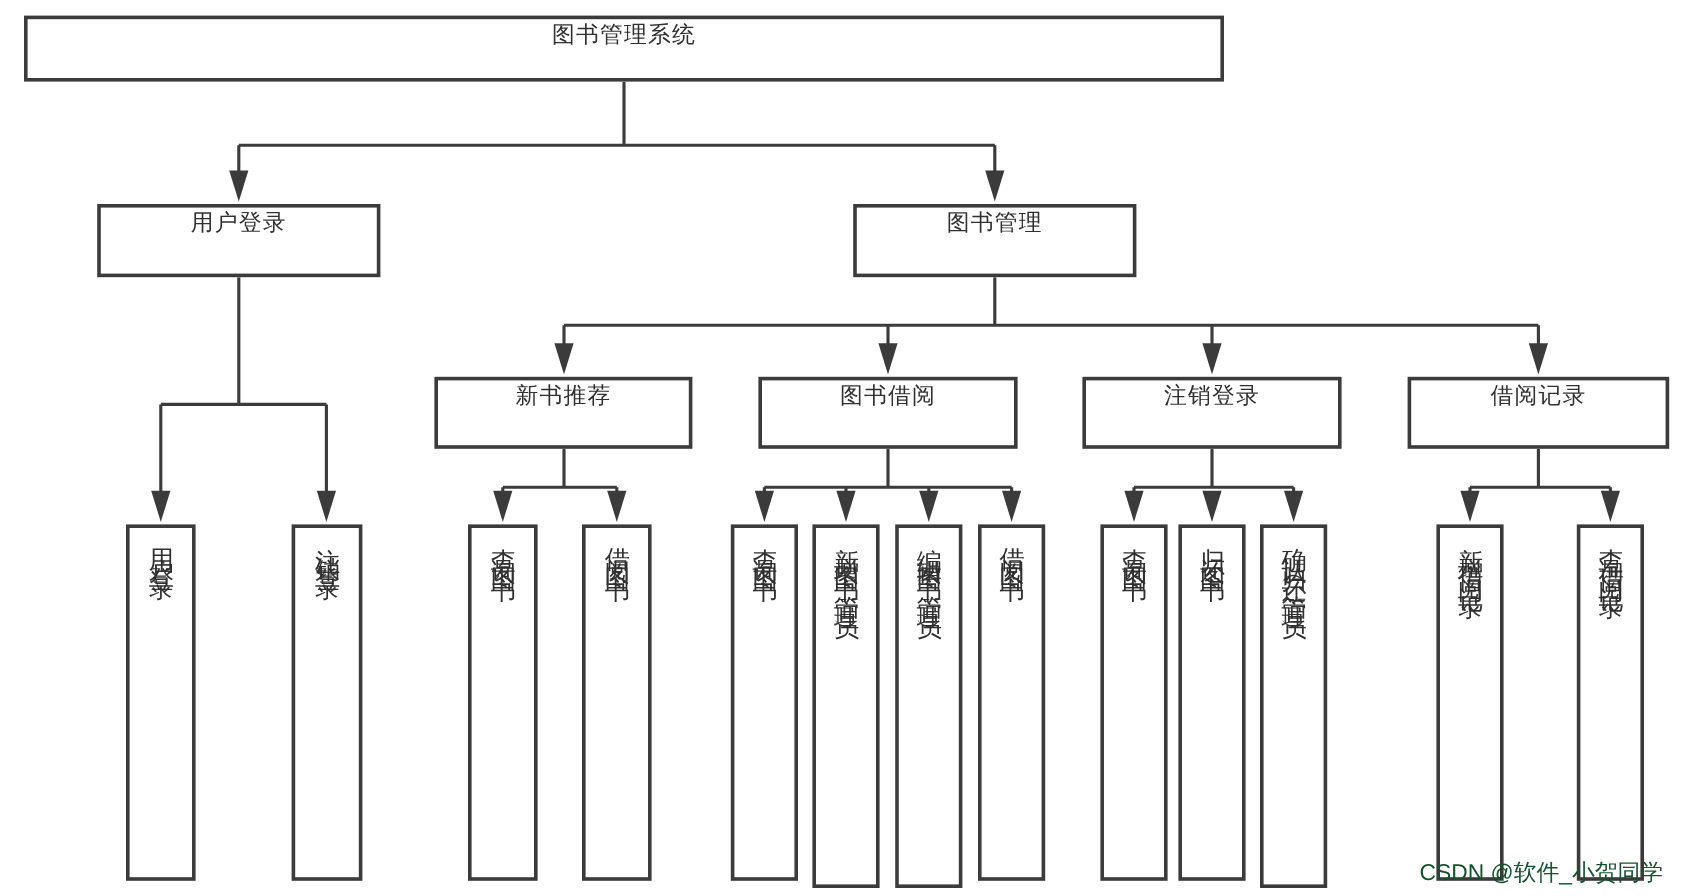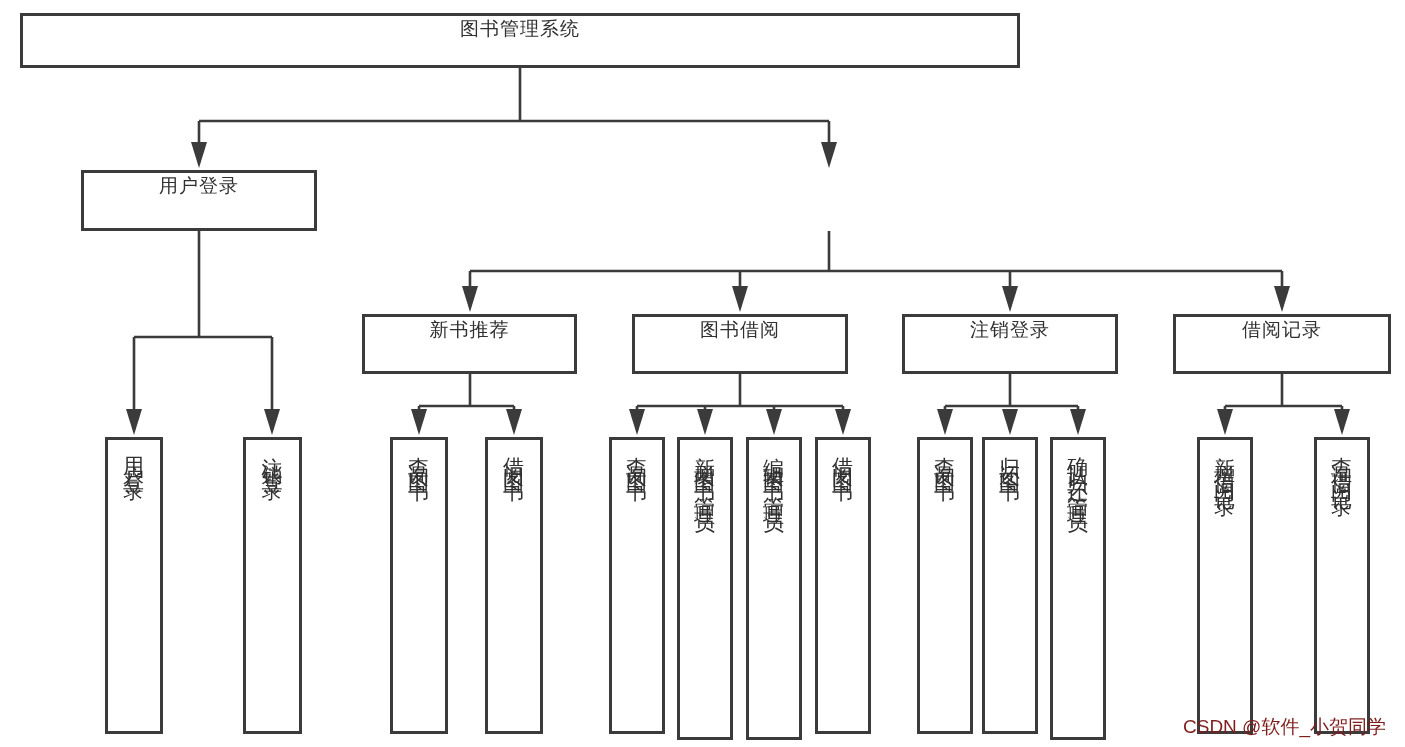--- a/index.html
+++ b/index.html
@@ -32,21 +32,21 @@
     text-orientation:mixed;
     font-size:21px;
     letter-spacing:8px;
     line-height:1;
   }
   .watermark{
     position:absolute;
     left:1183px;
     top:714px;
     z-index:3;
-    color:#7f1d1d;
+    color:#14532d;
     font-size:19px;
     white-space:nowrap;
   }
 </style>
 </head>
 <body>
 
 <div class="stage">
 
   <svg class="wires" width="1405" height="747" viewBox="0 0 1405 747">
@@ -81,20 +81,23 @@
       <polygon points="1334,409 1350,409 1342,435"></polygon>
     </g>
   </svg>
 
   <div class="node" style="left:20px;top:13px;width:1000px;height:55px">
     <span class="lbl">图书管理系统</span>
   </div>
 
   <div class="node" style="left:81px;top:170px;width:236px;height:61px">
     <span class="lbl">用户登录</span>
+  </div>
+  <div class="node" style="left:711px;top:170px;width:236px;height:61px">
+    <span class="lbl">图书管理</span>
   </div>
 
   <div class="node" style="left:362px;top:314px;width:215px;height:60px">
     <span class="lbl">新书推荐</span>
   </div>
   <div class="node" style="left:632px;top:314px;width:216px;height:60px">
     <span class="lbl">图书借阅</span>
   </div>
   <div class="node" style="left:902px;top:314px;width:216px;height:60px">
     <span class="lbl">注销登录</span>

